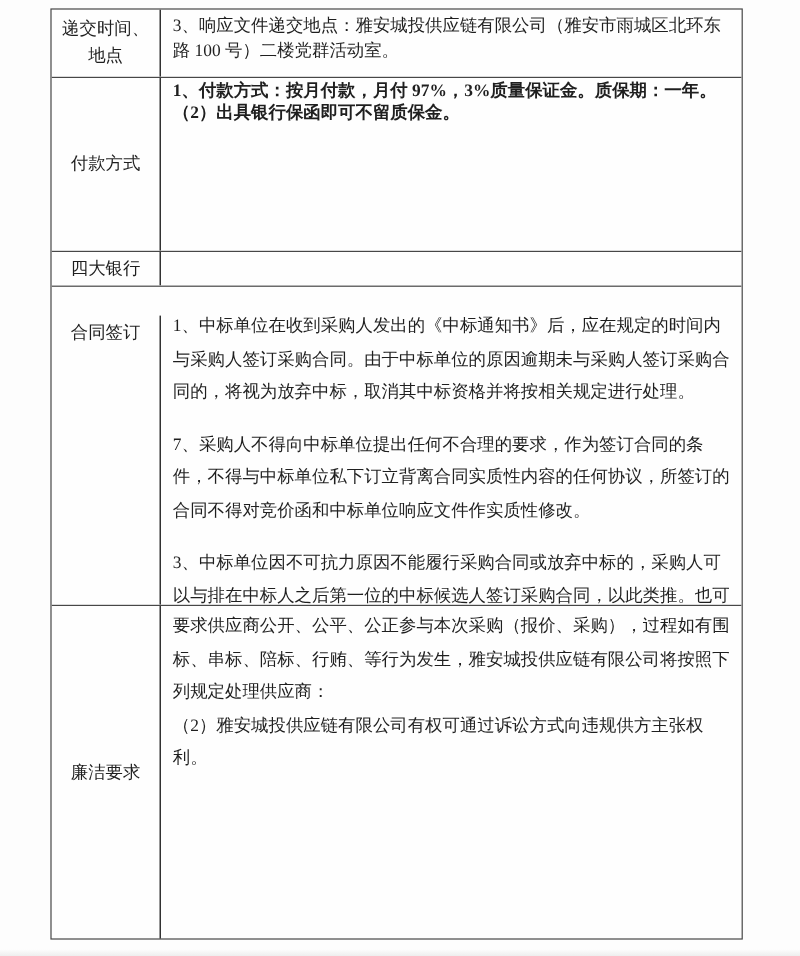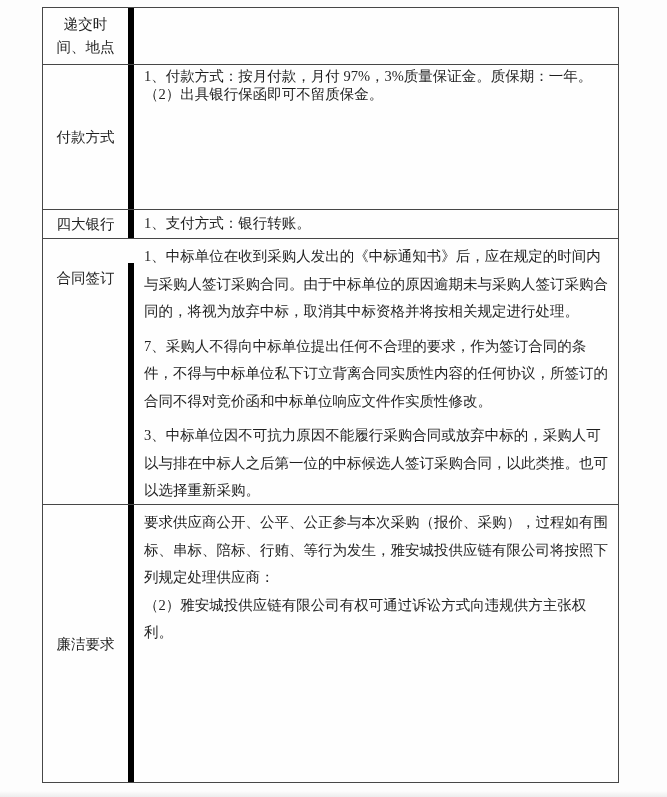--- a/index.html
+++ b/index.html
@@ -35,78 +35,78 @@
     overflow: hidden;
   }
   .t-row:first-child { border-top: none; }
   .row-1 { height: 56px; }
   .row-2 { height: 145px; }
   .row-3 { height: 29px; }
   .row-4 { height: 266px; }
   .row-5 { height: 280px; }
   .cell-label {
     flex: 0 0 91px;
-    border-right: 6px solid #000000;
+    border-right: 1px solid #000000;
     display: flex;
     align-items: center;
     justify-content: center;
     text-align: center;
     font-size: 14.5px;
     line-height: 23px;
     padding: 2px 8px;
     overflow: hidden;
   }
   .row-4 .cell-label { align-items: flex-start; padding-top: 4px; margin-top: 24px; }
   .cell-content {
     flex: 1 1 auto;
     padding: 3px 8px 2px 10px;
     font-size: 14.5px;
     overflow: hidden;
   }
   .cell-content p { text-align: left; }
   
   .row-1 .cell-content { line-height: 21px; padding-top: 4px; }
-  .row-2 .cell-content { line-height: 17.5px; padding-top: 3px; }
+  .row-2 .cell-content { line-height: 17.5px; padding-top: 3px; font-weight: bold; }
   .row-3 .cell-content { line-height: 21px; padding-top: 3px; }
   
   .row-4 .cell-content { line-height: 27.5px; padding-top: 4px; }
-  .row-4 .cell-content p { margin-bottom: 7px; }
+  .row-4 .cell-content p { margin-bottom: 7px; margin-top: 16px; }
   .row-4 .cell-content p:last-child { margin-bottom: 0; }
   .row-5 .cell-content { line-height: 27.5px; padding-top: 4px; }
   
   .scan-bottom {
     position: absolute;
     left: 0; right: 0; bottom: 0;
     height: 6px;
     background: linear-gradient(#fdfdfd, #ededed);
   }
 </style>
 </head>
 <body>
 
 <div class="page">
   <div class="doc-table">
 
     <div class="t-row row-1">
       <div class="cell-label">递交时间、地点</div>
+      <div class="cell-content">
+        <p>3、响应文件递交地点：雅安城投供应链有限公司（雅安市雨城区北环东路 100 号）二楼党群活动室。</p>
+      </div>
     </div>
 
     <div class="t-row row-2">
       <div class="cell-label">付款方式</div>
       <div class="cell-content">
         <p>1、付款方式：按月付款，月付 97%，3%质量保证金。质保期：一年。</p>
         <p>（2）出具银行保函即可不留质保金。</p>
       </div>
     </div>
 
     <div class="t-row row-3">
       <div class="cell-label">四大银行</div>
-      <div class="cell-content">
-        <p>1、支付方式：银行转账。</p>
-      </div>
     </div>
 
     <div class="t-row row-4">
       <div class="cell-label">合同签订</div>
       <div class="cell-content">
         <p>1、中标单位在收到采购人发出的《中标通知书》后，应在规定的时间内与采购人签订采购合同。由于中标单位的原因逾期未与采购人签订采购合同的，将视为放弃中标，取消其中标资格并将按相关规定进行处理。</p>
         <p>7、采购人不得向中标单位提出任何不合理的要求，作为签订合同的条件，不得与中标单位私下订立背离合同实质性内容的任何协议，所签订的合同不得对竞价函和中标单位响应文件作实质性修改。</p>
         <p>3、中标单位因不可抗力原因不能履行采购合同或放弃中标的，采购人可以与排在中标人之后第一位的中标候选人签订采购合同，以此类推。也可以选择重新采购。</p>
       </div>
     </div>

